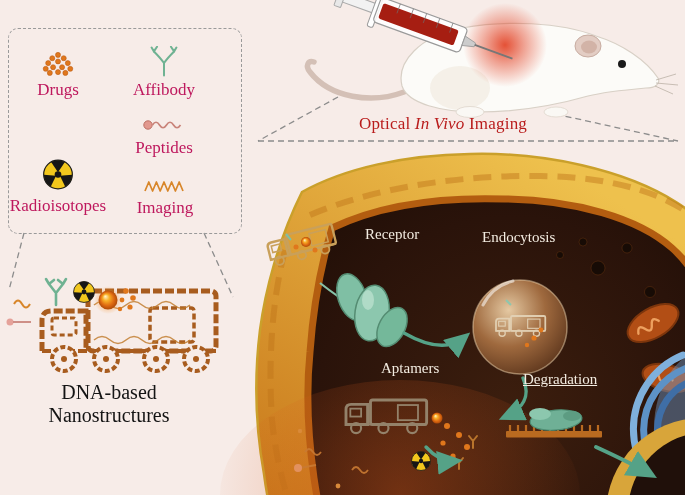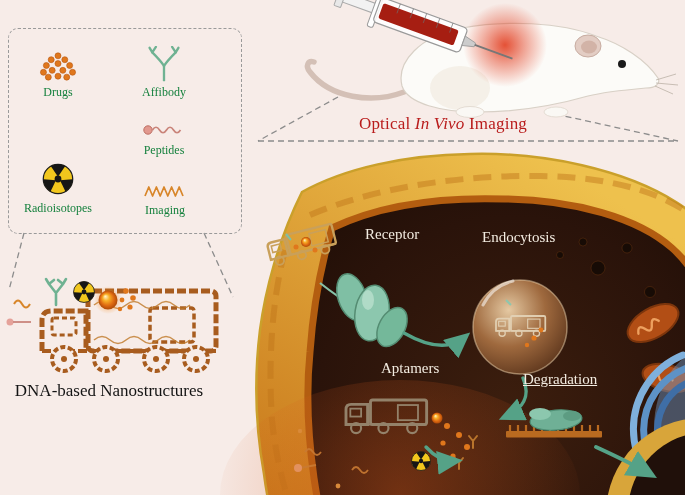--- a/index.html
+++ b/index.html
@@ -10,28 +10,28 @@
   }
   .art{position:absolute;left:0;top:0;z-index:1;}
   .legend-box{
     position:absolute;left:8px;top:28px;width:232px;height:204px;
     border:1.6px dashed #9a9a9a;border-radius:10px;z-index:2;
   }
   .legend-item{
     position:absolute;z-index:3;display:flex;flex-direction:column;
     align-items:center;justify-content:flex-end;gap:3px;
   }
-  .legend-label{font-size:12px;color:#15803d;white-space:nowrap;text-align:center;}
+  .legend-label{font-size:17px;color:#be185d;white-space:nowrap;text-align:center;}
   .caption{
     position:absolute;left:313px;top:114px;width:260px;text-align:center;
     font-size:17px;color:#b91c1c;z-index:3;letter-spacing:.2px;
   }
   .truck-label{
     position:absolute;left:0px;top:381px;width:218px;text-align:center;
-    font-size:17px;color:#141414;z-index:3;
+    font-size:20px;color:#141414;z-index:3;
   }
   .cell-label{position:absolute;color:#f3ece1;font-size:15px;z-index:3;}
   #lbl-receptor{left:321px;top:226px;margin-left:44px;}
   #lbl-endocytosis{left:482px;top:229px;}
   #lbl-release{left:381px;top:360px;}
   #lbl-degradation{left:523px;top:371px;text-decoration:underline;}
 </style>
 </head>
 <body>
 

